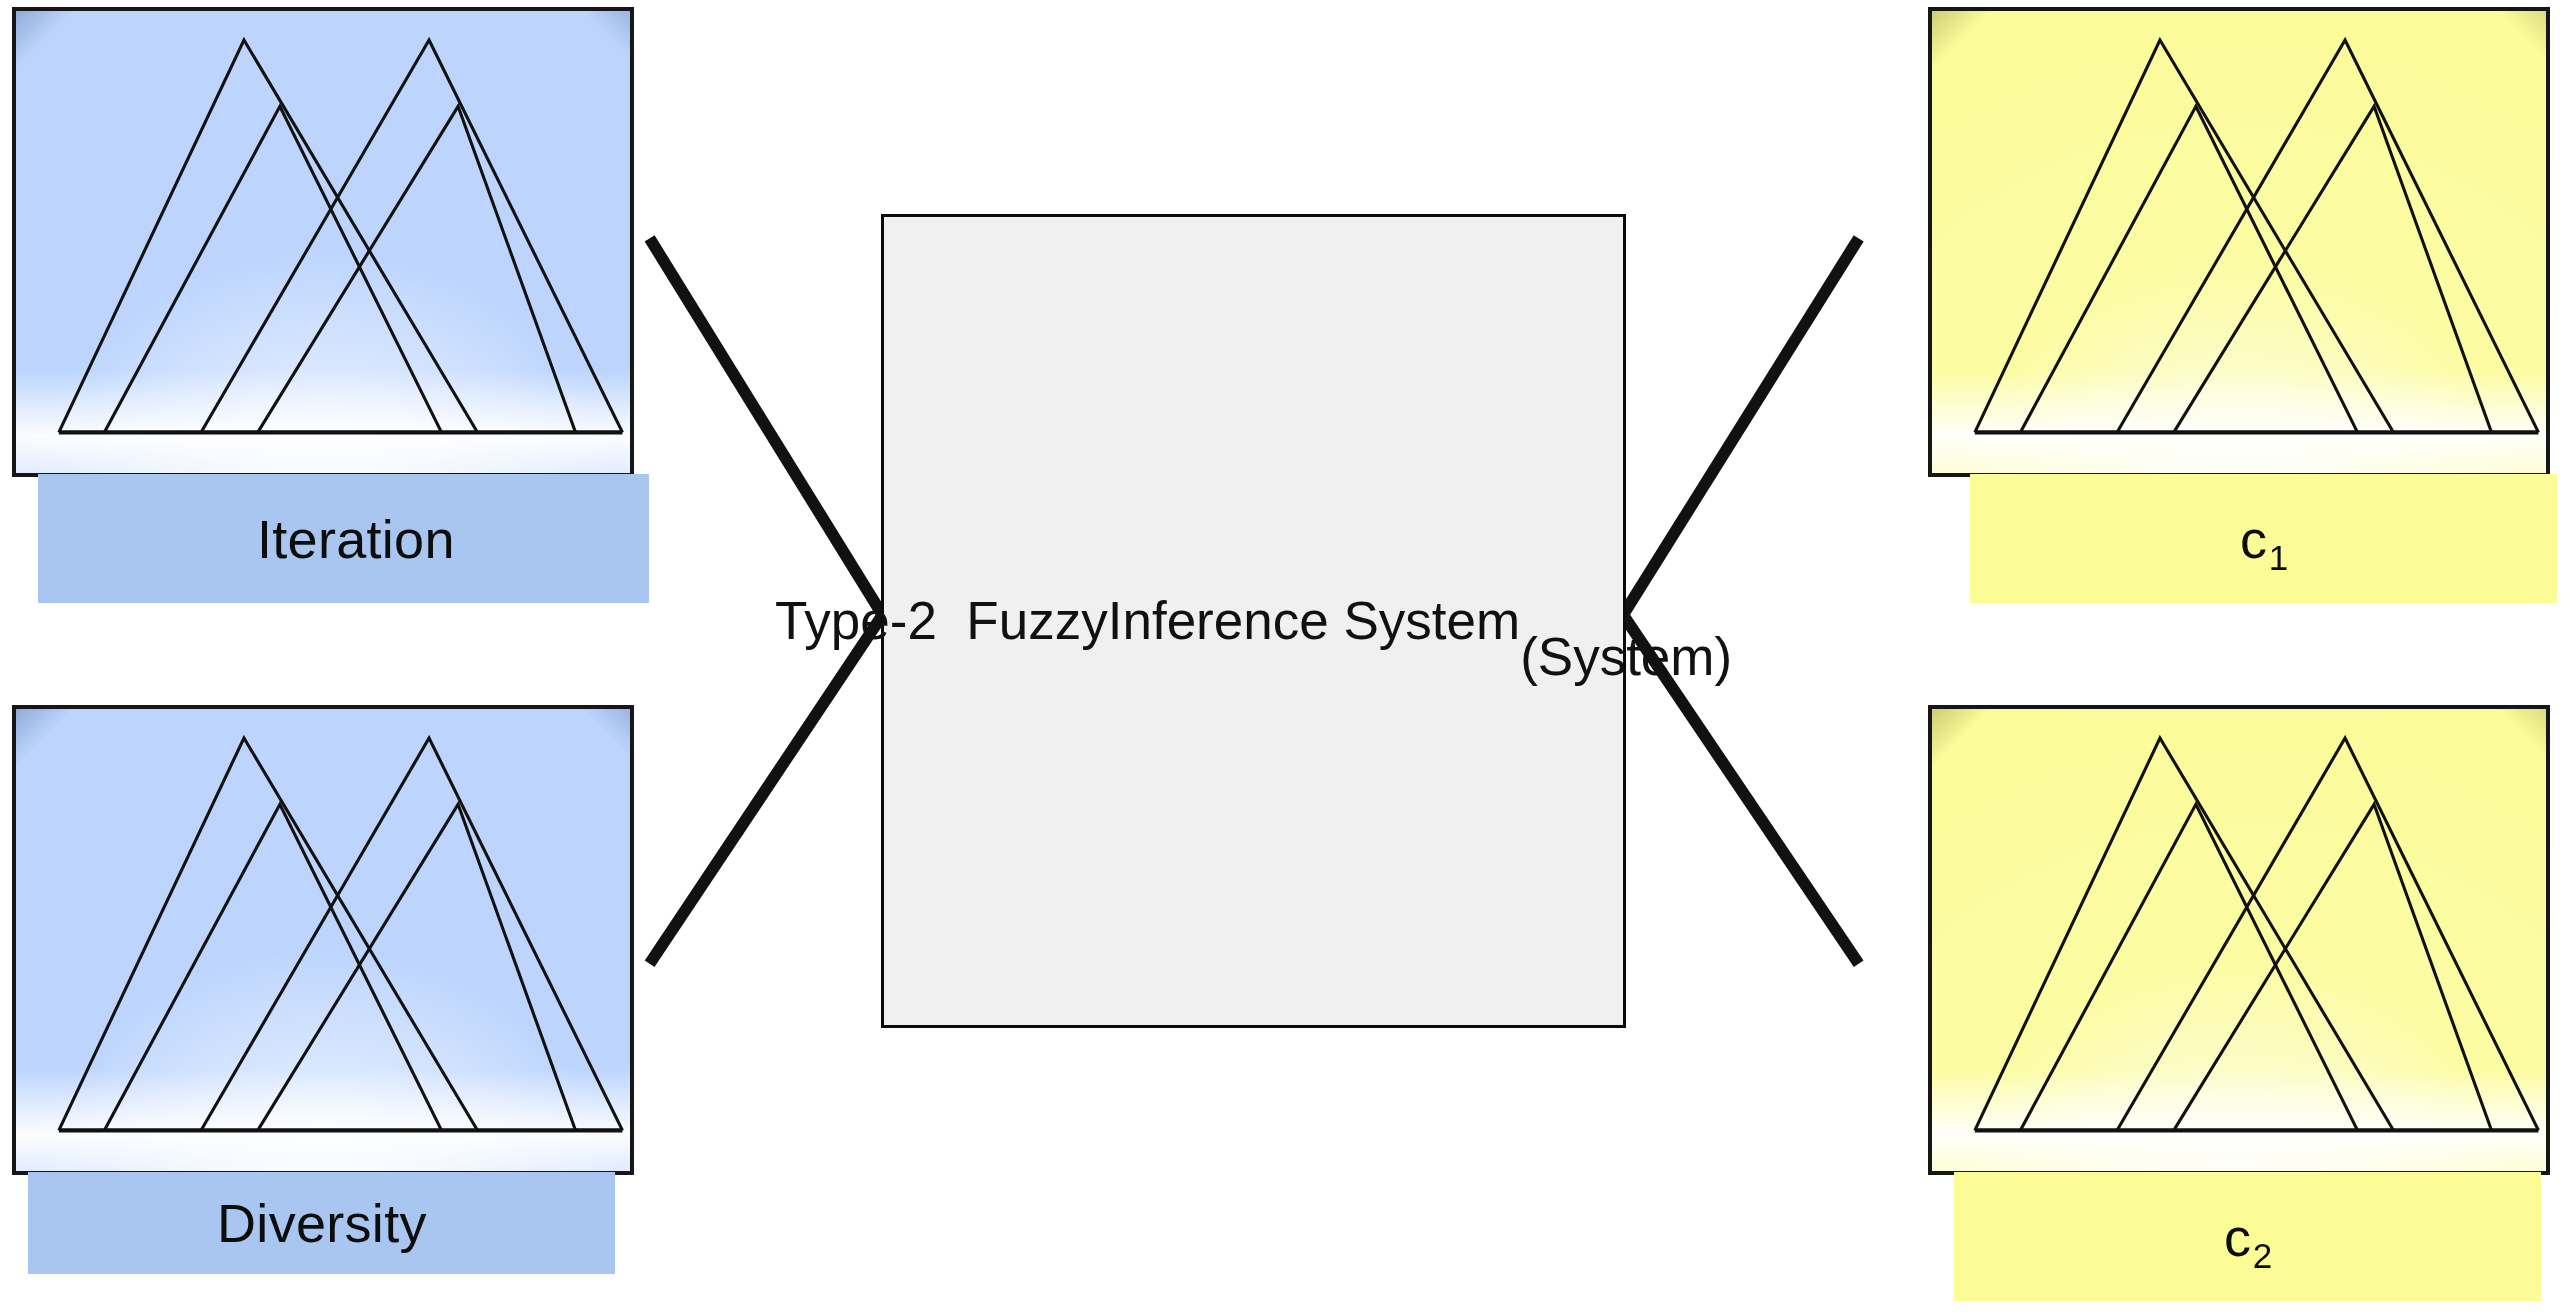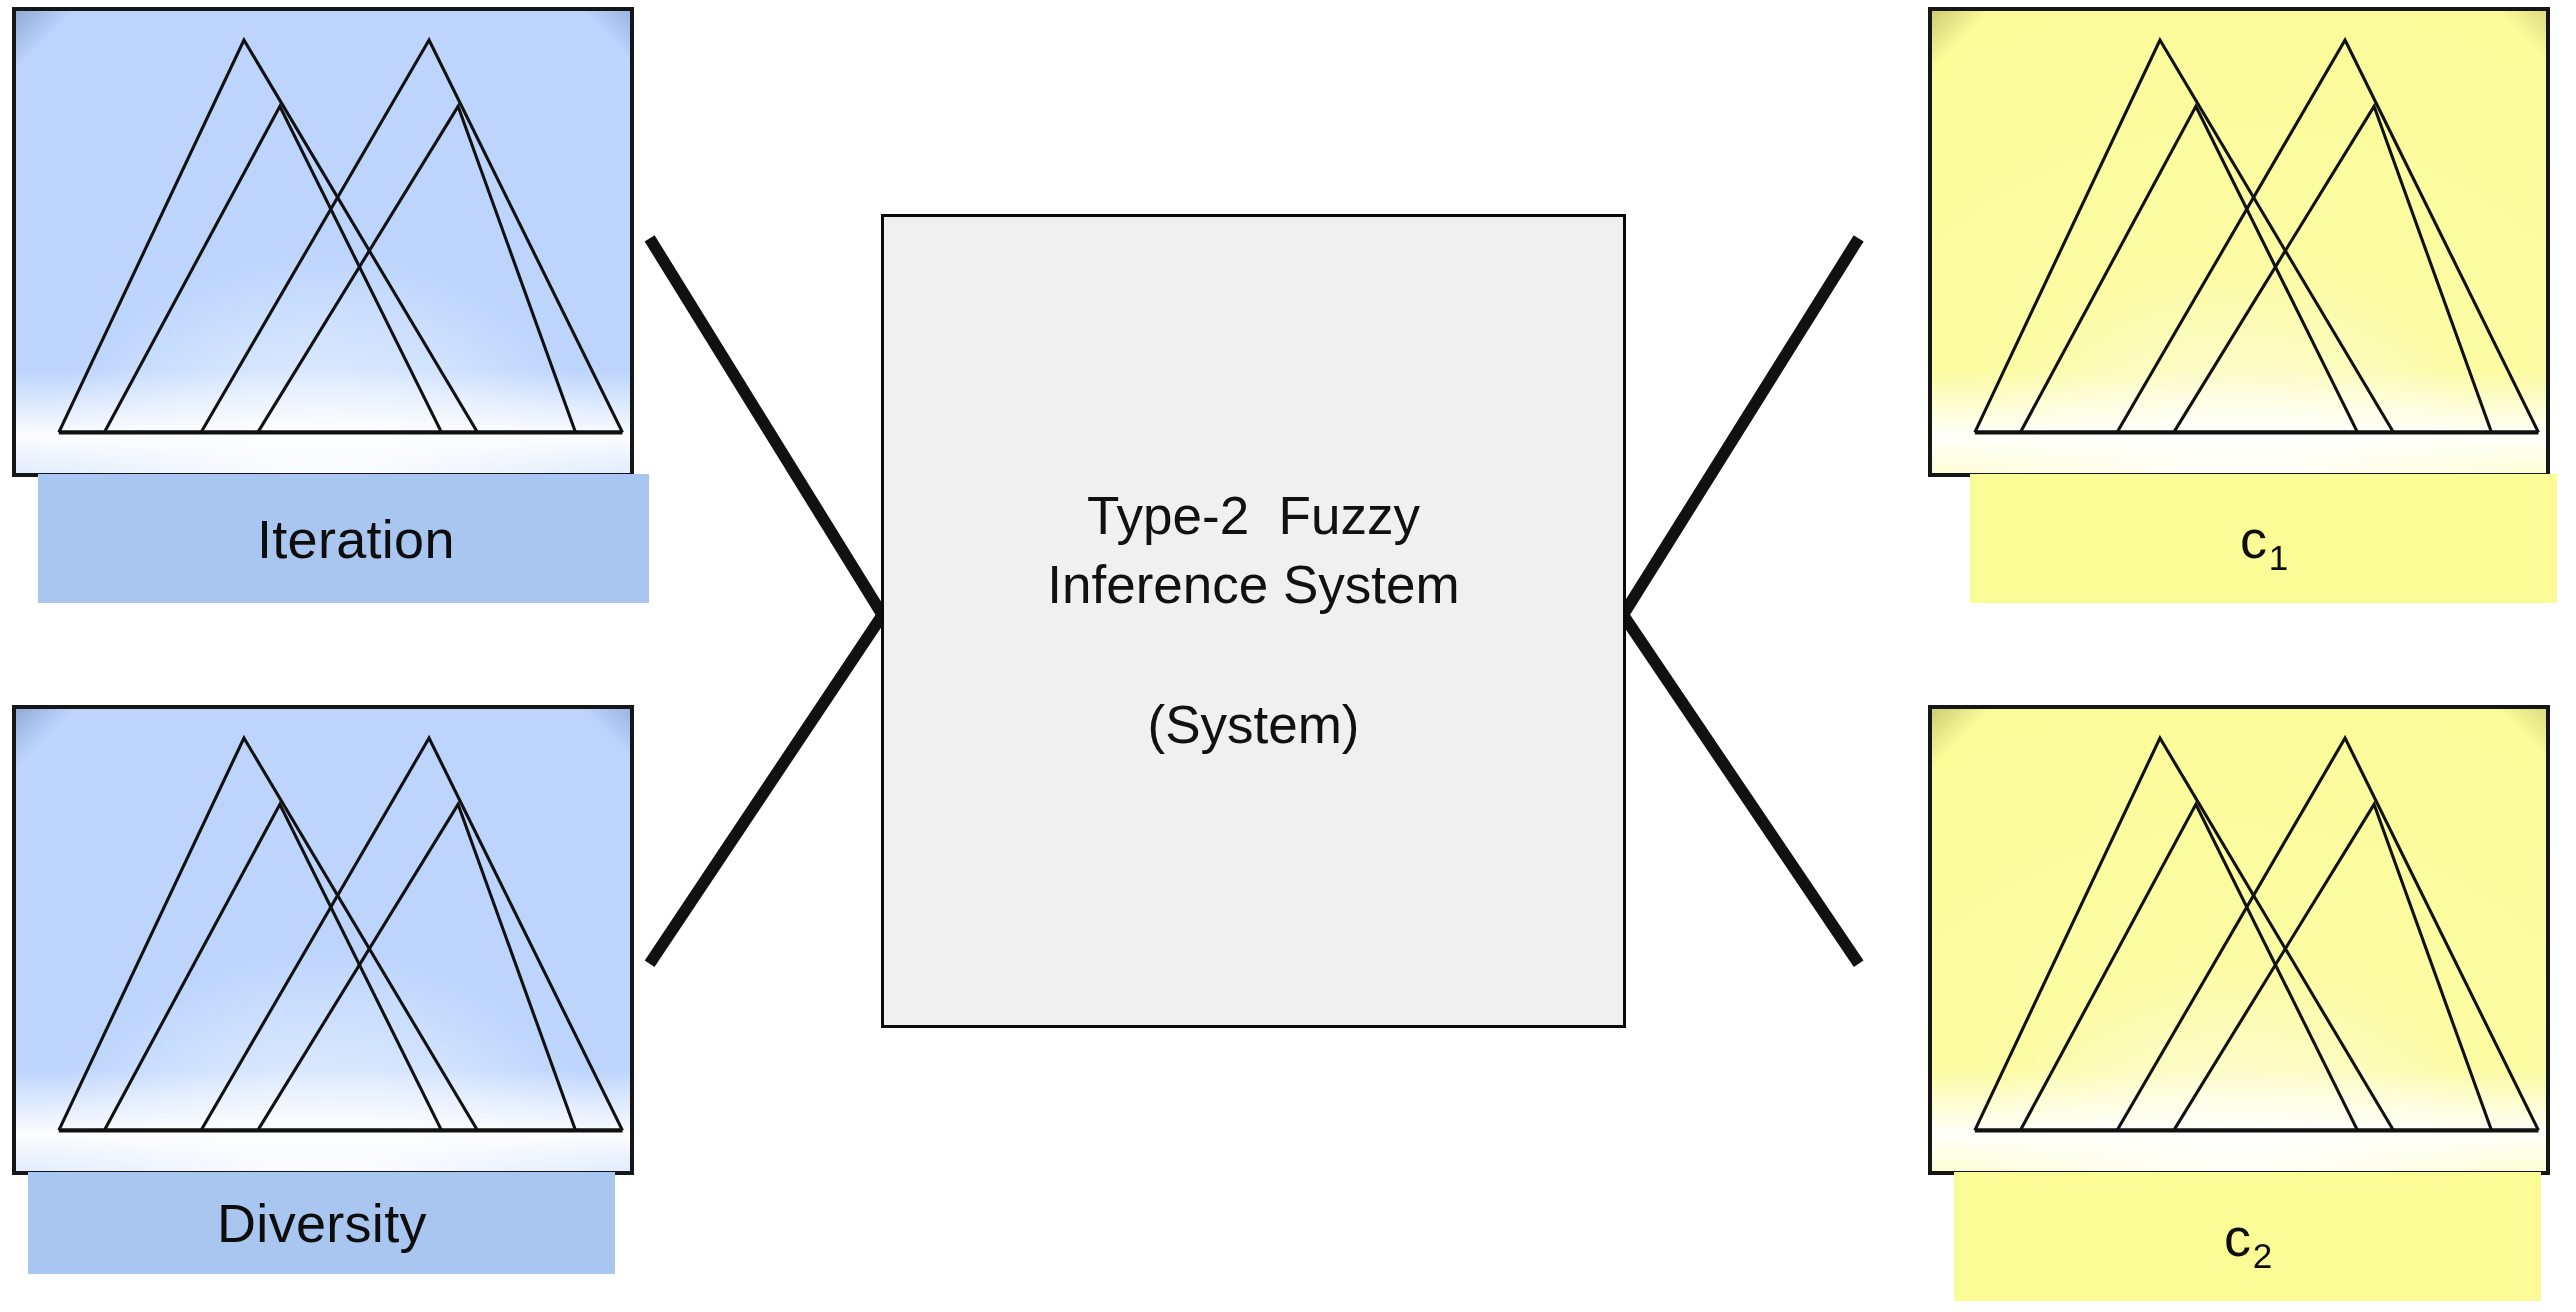--- a/index.html
+++ b/index.html
@@ -58,21 +58,21 @@
                linear-gradient(225deg, rgba(150,148,70,0.30) 0%, rgba(150,148,70,0.0) 4.5%);
   }
   .yellow .band{background:#fcfc96;}
 
   
   .engine{
     position:absolute;z-index:3;
     box-sizing:border-box;
     background:#f0f0f0;
     border:3.5px solid #0a0a0a;
-    display:flex;flex-direction:column;
+    display:flex;flex-direction:row;
     align-items:center;justify-content:center;
     text-align:center;
     color:#111111;
   }
   .engine .line1{font-size:53px;line-height:1.30;white-space:pre;}
   .engine .line2{font-size:53px;line-height:1.30;margin-top:72px;}
 </style>
 </head>
 <body>
 

